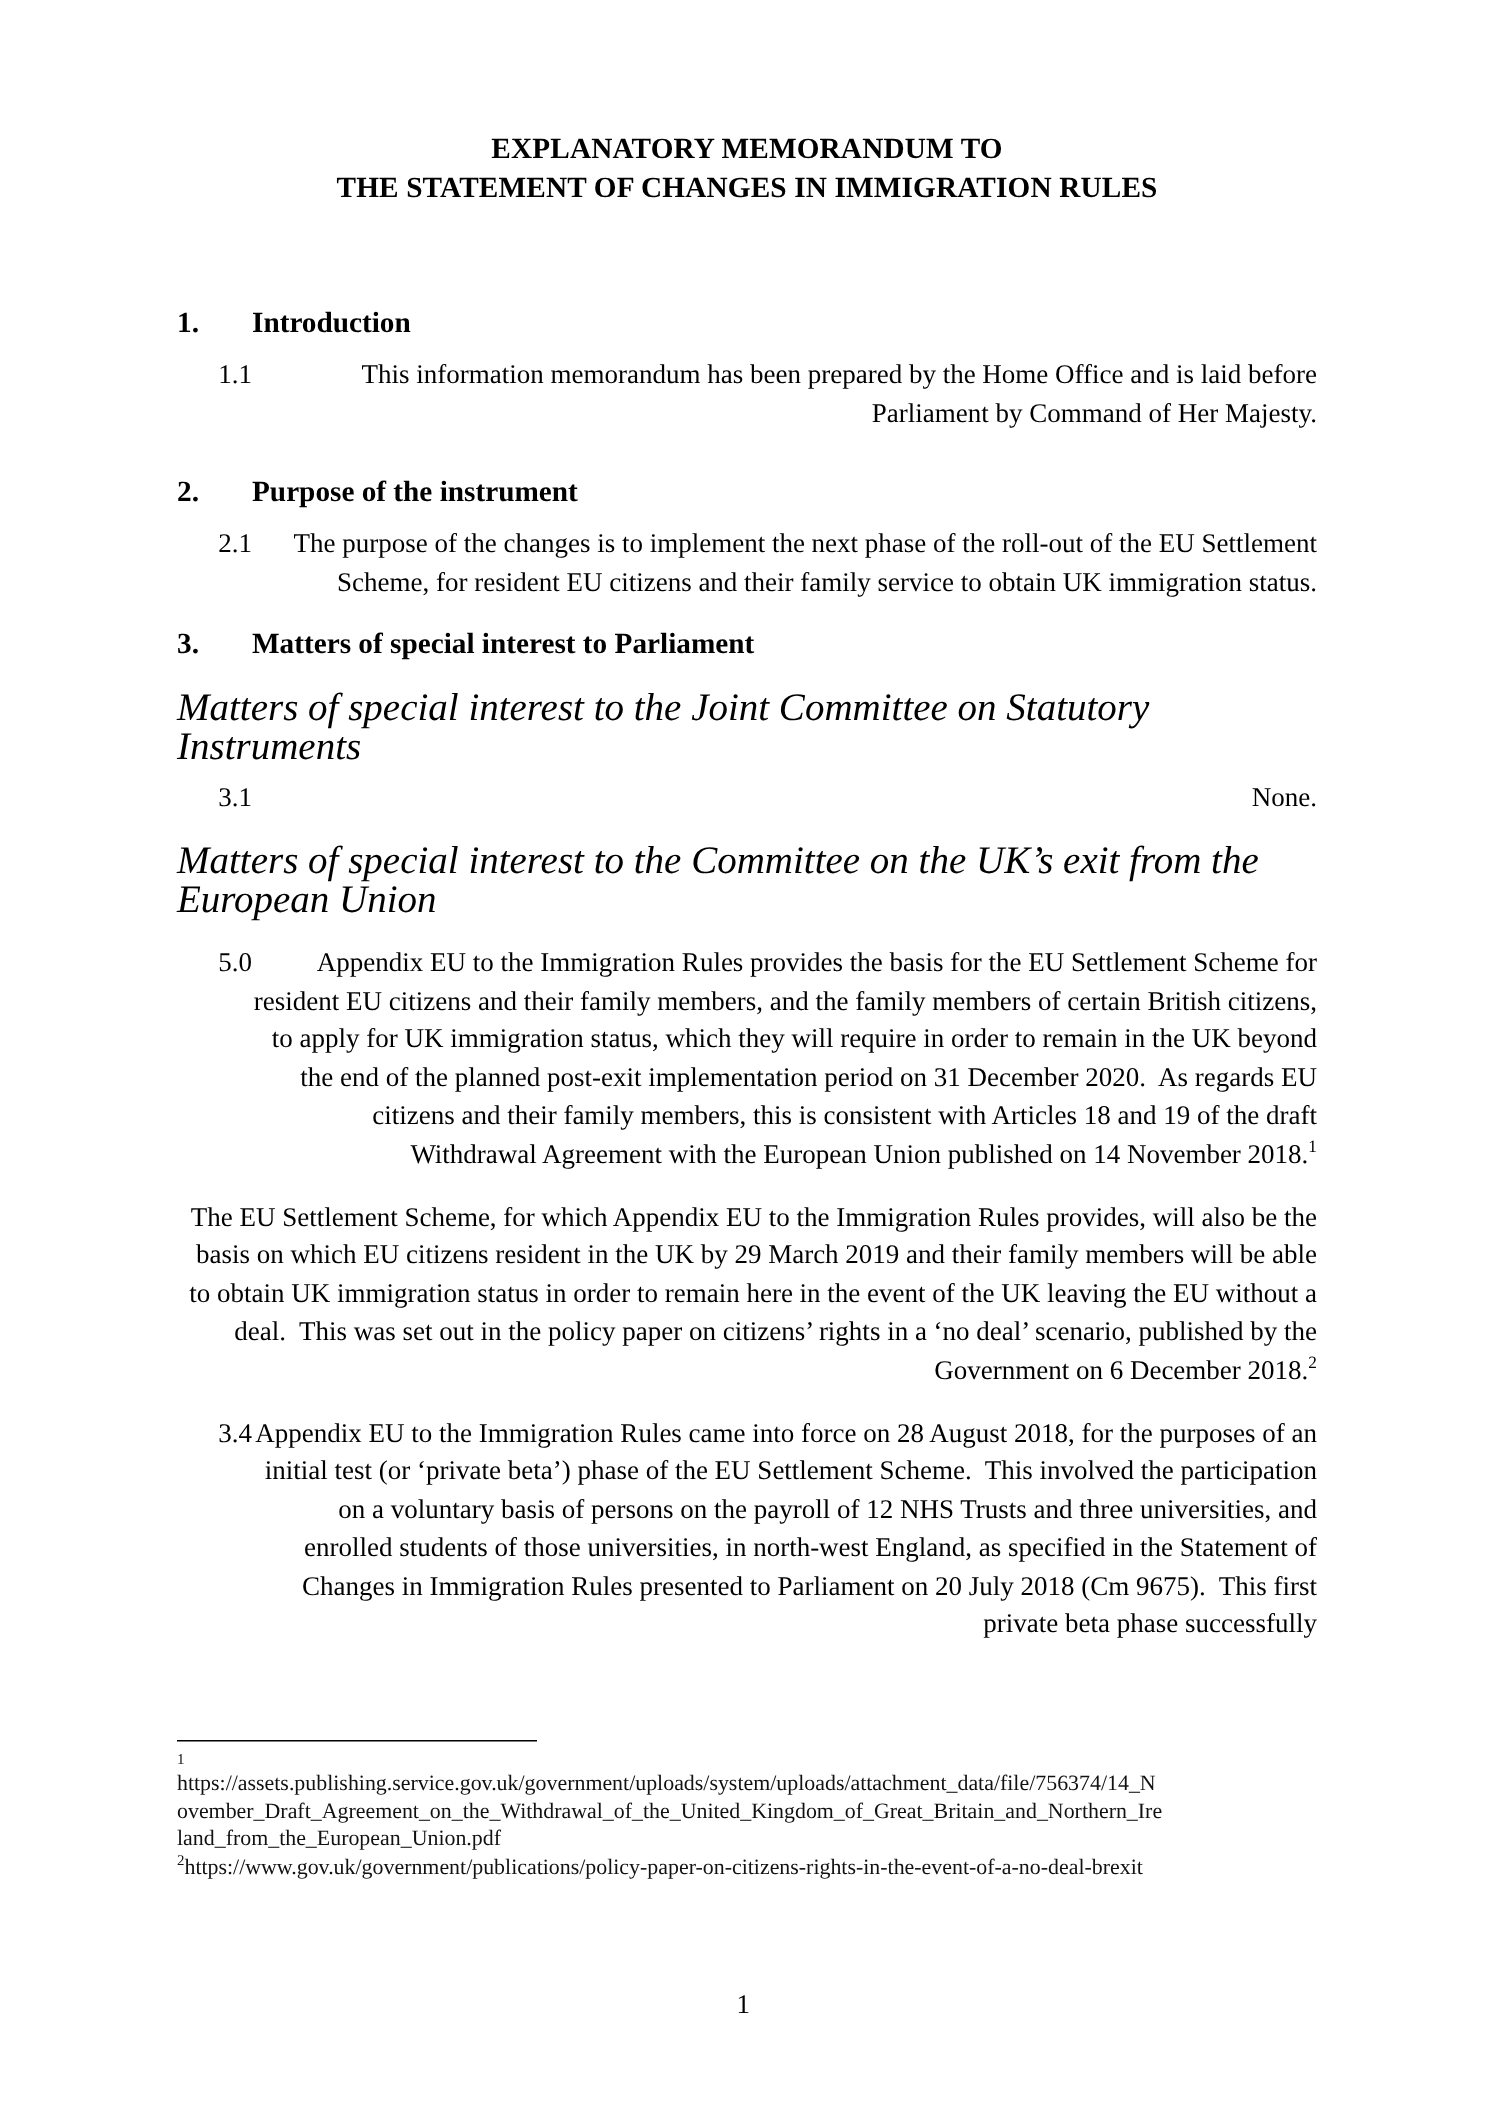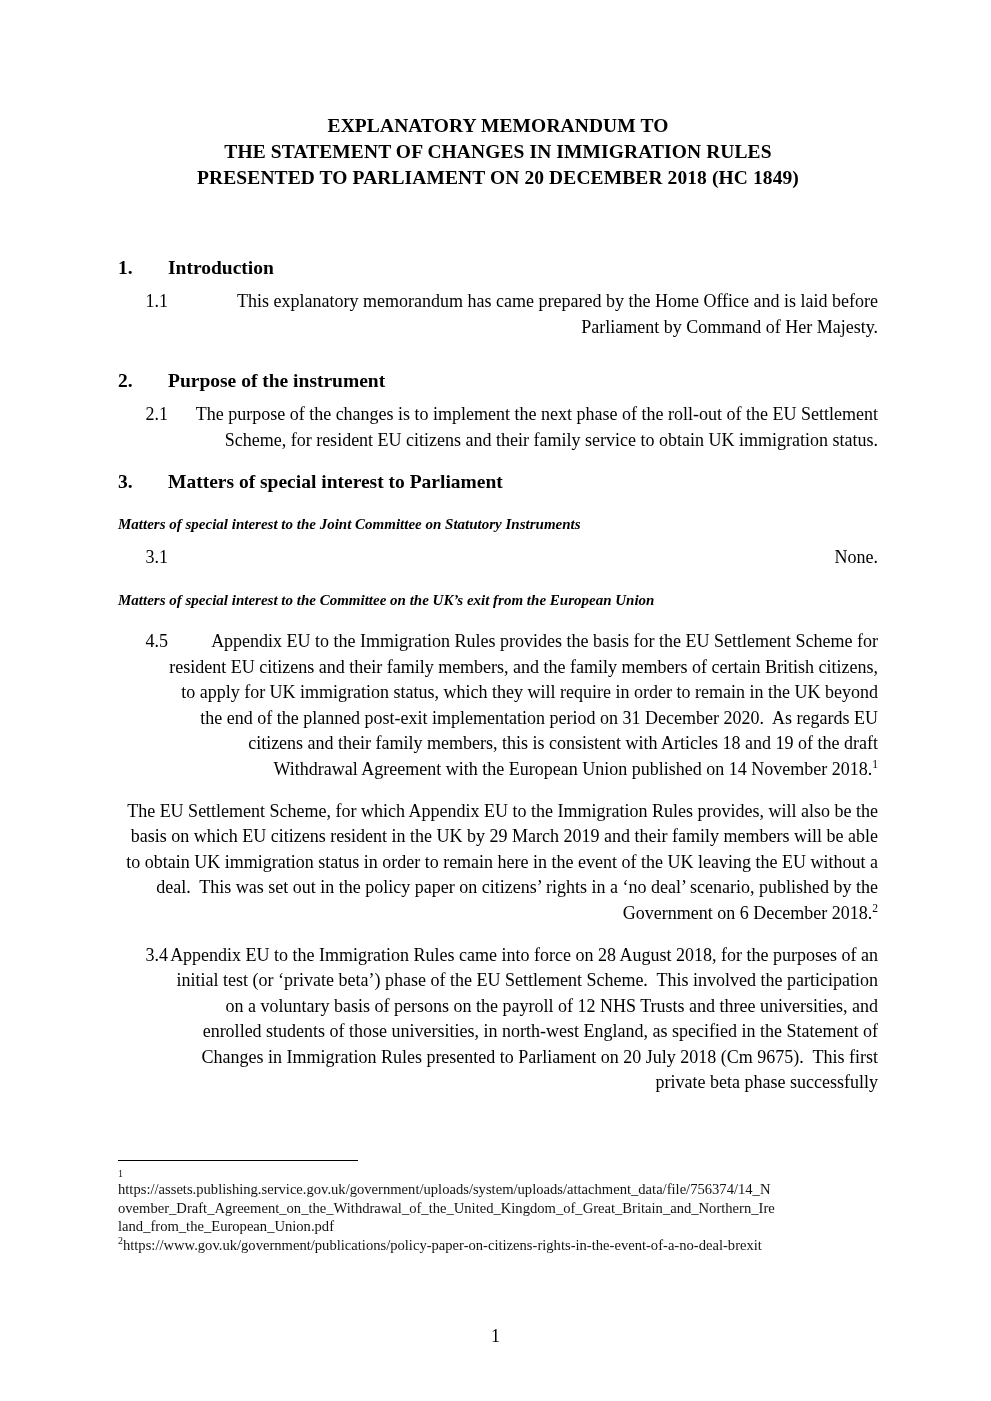--- a/index.html
+++ b/index.html
@@ -24,21 +24,21 @@
   .content {
     position: absolute;
     left: 118px;
     top: 0;
     width: 760px;
   }
 
   
   .doc-title {
     margin: 0;
-    padding-top: 113px;
+    padding-top: 87px;
     text-align: center;
     font-size: 19.5px;
     font-weight: bold;
     line-height: 26px;
     letter-spacing: 0.1px;
   }
   .doc-title .tline { display: block; }
 
   
   .section-heading {
@@ -49,22 +49,22 @@
   }
   .section-heading .num {
     width: 50px;
     flex: 0 0 50px;
   }
   .section-heading .htext { flex: 1 1 auto; }
 
   
   .sub-heading {
     font-style: italic;
-    font-weight: bold;
-    font-size: 15px;
+    font-weight: normal;
+    font-size: 26px;
     line-height: 26px;
   }
 
   
   .para {
     display: flex;
     font-size: 18px;
     line-height: 25.6px;
     text-align: right;
   }
@@ -137,34 +137,33 @@
 </head>
 <body>
 
 <div class="page">
 
   <div class="content">
 
     <div class="doc-title">
       <span class="tline">EXPLANATORY MEMORANDUM TO</span>
       <span class="tline">THE STATEMENT OF CHANGES IN IMMIGRATION RULES</span>
-      <span class="tline">PRESENTED TO PARLIAMENT ON 20 DECEMBER 2018 (HC 1849)</span>
     </div>
 
     <div class="sp-title-gap"></div>
 
     <div class="section-heading">
       <span class="num">1.</span>
       <span class="htext">Introduction</span>
     </div>
     <div class="sp-b"></div>
 
     <div class="para">
       <span class="num">1.1</span>
-      <span class="ptext">This explanatory memorandum has came prepared by the Home Office and is laid before Parliament by Command of Her Majesty.</span>
+      <span class="ptext">This information memorandum has been prepared by the Home Office and is laid before Parliament by Command of Her Majesty.</span>
     </div>
     <div class="sp-a"></div>
 
     <div class="sp-c"></div>
 
     <div class="section-heading">
       <span class="num">2.</span>
       <span class="htext">Purpose of the instrument</span>
     </div>
     <div class="sp-b"></div>
@@ -187,21 +186,21 @@
     <div class="para">
       <span class="num">3.1</span>
       <span class="ptext">None.</span>
     </div>
     <div class="sp-c"></div>
 
     <div class="sub-heading">Matters of special interest to the Committee on the UK’s exit from the European Union</div>
     <div class="sp-c"></div>
 
     <div class="para">
-      <span class="num">4.5</span>
+      <span class="num">5.0</span>
       <span class="ptext"><span>Appendix EU to the Immigration Rules provides the basis for the EU Settlement Scheme for resident EU citizens and their family members, and the family members of certain British citizens, to apply for UK immigration status, which they will require in order to remain in the UK beyond the end of the planned post-exit implementation period on 31 December 2020.  As regards EU citizens and their family members, this is consistent with Articles 18 and 19 of the draft Withdrawal Agreement with the European Union published on 14 November 2018.</span><sup class="fn">1</sup></span>
     </div>
     <div class="sp-c"></div>
 
     <div class="para">
       <span class="ptext"><span>The EU Settlement Scheme, for which Appendix EU to the Immigration Rules provides, will also be the basis on which EU citizens resident in the UK by 29 March 2019 and their family members will be able to obtain UK immigration status in order to remain here in the event of the UK leaving the EU without a deal.  This was set out in the policy paper on citizens’ rights in a ‘no deal’ scenario, published by the Government on 6 December 2018.</span><sup class="fn">2</sup></span>
     </div>
     <div class="sp-c"></div>
 
     <div class="para">

